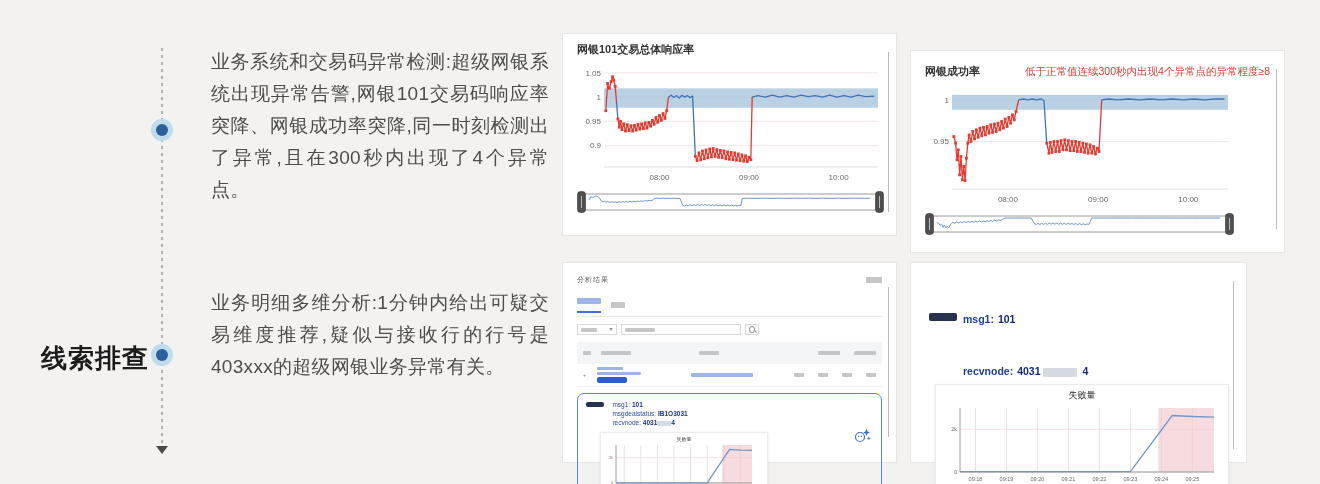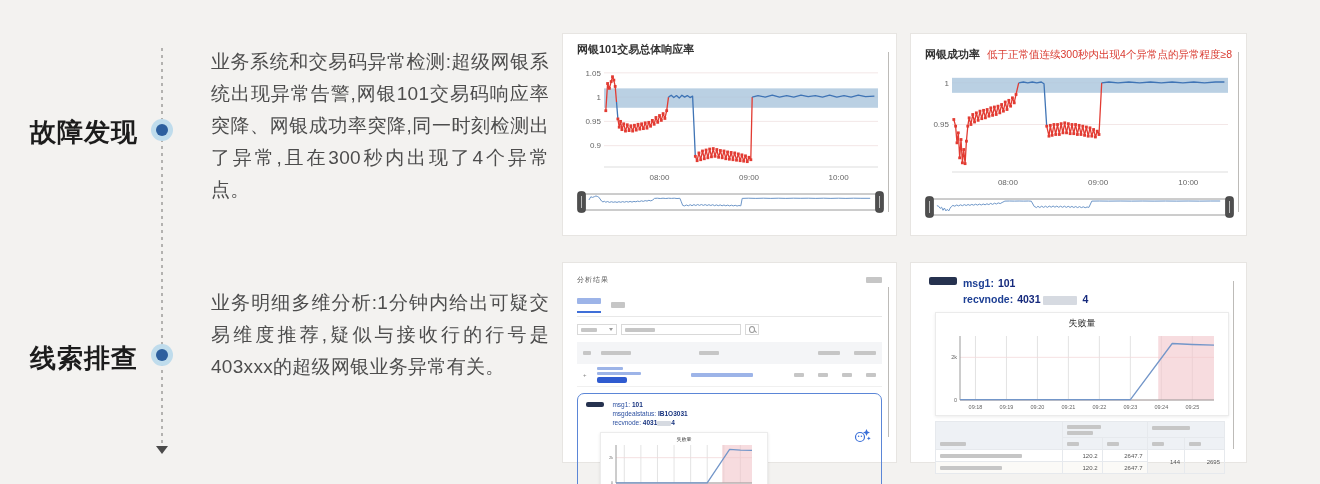--- a/index.html
+++ b/index.html
@@ -13,21 +13,21 @@
     border-left:6px solid transparent;border-right:6px solid transparent;border-top:8px solid #4a4a4a;}
   .stage-label{position:absolute;left:30px;width:130px;font-size:26px;font-weight:700;color:#1c1c1c;letter-spacing:1px;}
   .stage-dot{position:absolute;width:22px;height:22px;border-radius:50%;background:#bfdcec;}
   .stage-dot::after{content:"";position:absolute;left:5px;top:5px;width:12px;height:12px;border-radius:50%;background:#2d5f9e;}
   .desc{position:absolute;left:211px;width:338px;font-size:19px;line-height:32px;color:#4d4d4d;
         text-align:justify;letter-spacing:.3px;}
 
   
   .card{position:absolute;background:#fff;border:1px solid #e7e5e2;box-sizing:border-box;}
   .card.c1{left:562px;top:33px;width:335px;height:203px;padding:8px 14px 8px 14px;}
-  .card.c2{left:910px;top:33px;width:337px;height:203px;padding:13px 14px 8px 14px;}
+  .card.c2{left:910px;top:50px;width:375px;height:203px;padding:13px 14px 8px 14px;}
   .card.c3{left:562px;top:262px;width:335px;height:201px;padding:12px 14px;}
   .card.c4{left:910px;top:262px;width:337px;height:201px;padding:12px 18px;}
   .vline{position:absolute;width:1px;background:#bdbbb8;}
 
   .chart-head{display:flex;justify-content:space-between;align-items:baseline;margin-bottom:4px;}
   .chart-title{font-size:11px;font-weight:700;color:#333;}
   .chart-alert{font-size:10.5px;color:#d93a30;white-space:nowrap;}
   svg{display:block;}
   svg text{font-family:"Liberation Sans","DejaVu Sans",sans-serif;}
 
@@ -53,42 +53,41 @@
   .kv{font-size:6.5px;color:#2b4fa0;line-height:9px;white-space:nowrap;}
   .kv b{color:#16327e;}
   .redact{display:inline-block;background:#d6dae1;border-radius:1px;vertical-align:middle;}
   .mini-card{width:158px;margin:3px 0 0 14px;border:1px solid #ececec;box-shadow:0 1px 3px rgba(0,0,0,.1);background:#fff;padding:3px 4px 0 4px;}
   .mini-title{font-size:5px;color:#444;text-align:center;}
   .diag-icon{position:absolute;right:10px;top:34px;}
 
   
   .c4-head{position:relative;padding-left:34px;}
   .c4-badge{position:absolute;left:0;top:2px;width:28px;height:8px;}
-  .c4-kv{font-size:10.5px;line-height:16px;color:#1d3f94;font-weight:600;white-space:nowrap;}
+  .c4-kv{font-size:10.5px;line-height:16px;color:#1d3f94;font-weight:600;white-space:nowrap;margin-top:36px;}
   .c4-kv b{color:#15297c;font-weight:700;margin-left:4px;}
   .c4-chart-card{width:288px;margin:5px 0 0 6px;border:1px solid #ebebeb;box-shadow:0 1px 3px rgba(0,0,0,.08);background:#fff;padding:4px 2px 2px 2px;}
   .c4-chart-title{font-size:9px;color:#333;text-align:center;margin-bottom:1px;}
   .c4-table{border-collapse:collapse;margin:5px 0 0 6px;width:290px;font-size:6px;color:#555;}
   .c4-table th,.c4-table td{border:1px solid #e6e9ed;padding:2.5px 4px;text-align:left;}
   .c4-table thead th{background:#eef1f5;}
   .c4-table td.num{text-align:right;}
   .c4-table tr.alt td{background:#fbfaf7;}
 </style>
 </head>
 <body>
 
 <div class="canvas">
 
   <div class="timeline-line"></div>
   <div class="timeline-arrow"></div>
 
-  <div class="stage-label" style="top:115px;">故障发现</div>
   <div class="stage-dot" style="left:151px;top:119px;"></div>
 
-  <div class="stage-label" style="top:341px;">线索排查</div>
+  <div class="stage-label" style="top:341px;text-align:center;">线索排查</div>
   <div class="stage-dot" style="left:151px;top:344px;"></div>
 
   <div class="desc" style="top:46px;">业务系统和交易码异常检测:超级网银系统出现异常告警,网银101交易码响应率突降、网银成功率突降,同一时刻检测出了异常,且在300秒内出现了4个异常点。</div>
   <div class="desc" style="top:287px;">业务明细多维分析:1分钟内给出可疑交易维度推荐,疑似与接收行的行号是403xxx的超级网银业务异常有关。</div>
 
   <div class="card c1">
     <div class="chart-head">
       <span class="chart-title">网银101交易总体响应率</span>
     </div>
     <svg viewBox="0 0 307 127" width="307" height="127">

